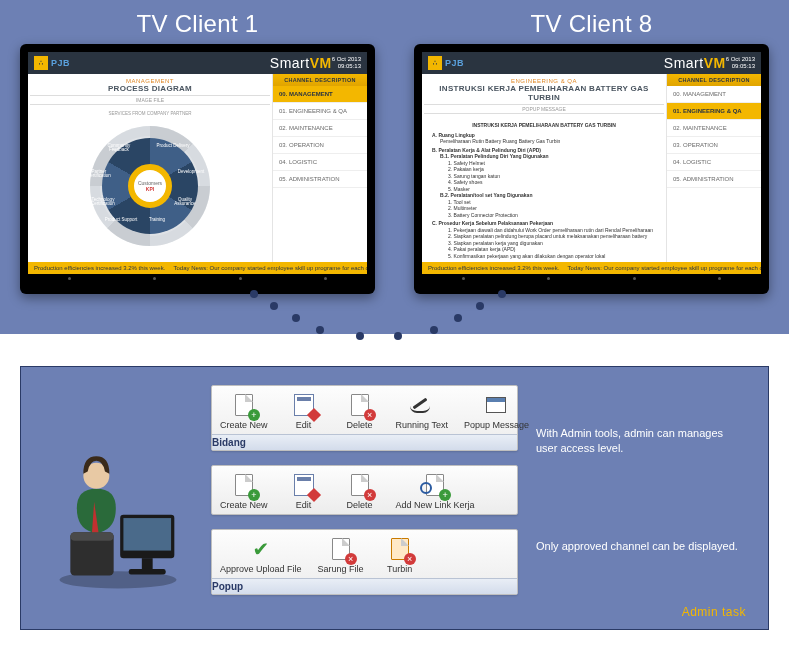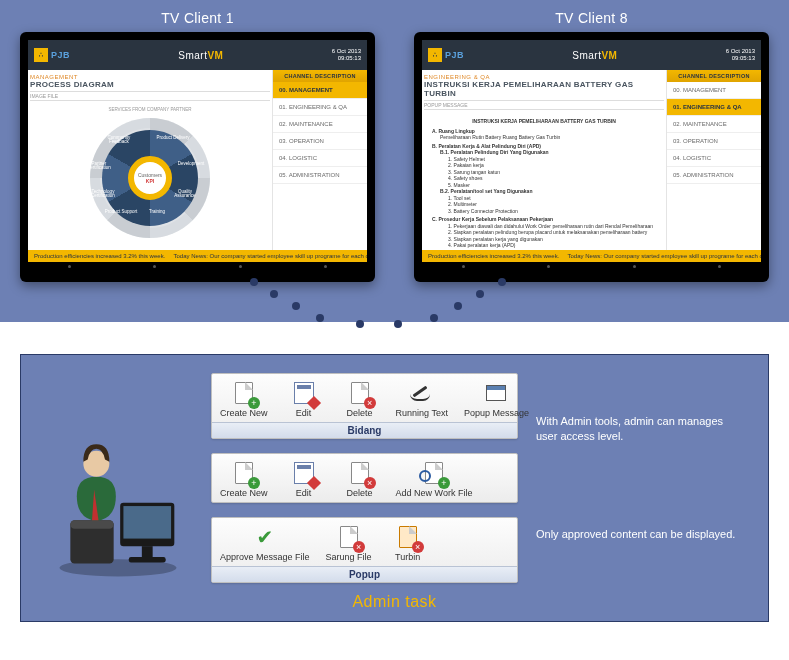--- a/index.html
+++ b/index.html
@@ -1,34 +1,34 @@
 <!DOCTYPE html>
 <html><head>
 <meta charset="utf-8">
 <style>
   * { box-sizing: border-box; margin: 0; padding: 0; }
   body { font-family: "Segoe UI", Arial, sans-serif; width: 789px; background: #fff; }
 
   
   .tv-section { background: #6d80b4; padding: 10px 20px 40px; position: relative; display: flex; justify-content: space-between; }
   .tv-block { width: 355px; }
-  .tv-caption { text-align: center; color: #fff; font-size: 14px; font-weight: 300; margin-bottom: 6px; letter-spacing: .3px; }
+  .tv-caption { text-align: center; color: #fff; font-size: 24px; font-weight: 300; margin-bottom: 6px; letter-spacing: .3px; }
   .tv-frame { background: #000; border-radius: 6px; padding: 8px 8px 14px; box-shadow: 0 4px 12px rgba(0,0,0,.4); }
   .tv-screen { background: #fff; height: 222px; display: flex; flex-direction: column; font-size: 6px; color: #333; }
 
-  .tv-topbar { background: #2a3440; color: #fff; display: flex; align-items: center; height: 30px; padding: 0 6px; }
+  .tv-topbar { background: #2a3440; color: #fff; display: flex; align-items: center; height: 22px; padding: 0 6px; }
   .logo-box { background: #f3b700; width: 14px; height: 14px; margin-right: 3px; display:flex;align-items:center;justify-content:center;font-size:7px;color:#2a3440;font-weight:bold;}
   .logo-text { font-weight: bold; font-size: 9px; color:#5aa0dc; letter-spacing:.5px; }
-  .brand { flex: 1; text-align: center; font-size: 10px; font-weight: 300; letter-spacing:.5px; }
+  .brand { flex: 1; text-align: right; font-size: 14px; font-weight: 300; letter-spacing:.5px; }
   .brand-vm { color: #f3b700; font-weight: 700; }
   .dt { text-align: right; font-size: 6px; line-height: 1.1; }
 
   .tv-body { flex: 1; display: flex; overflow: hidden; }
   .tv-main { flex: 1; display: flex; flex-direction: column; }
-  .main-head { text-align: left; padding: 4px 2px; }
+  .main-head { text-align: center; padding: 4px 2px; }
   .main-pre { color: #e08a2a; font-size: 6px; letter-spacing:.5px; }
   .main-title { color: #4a5560; font-size: 8px; font-weight: 600; letter-spacing:.3px; }
   .main-sub { color:#999; font-size:5px; border-top:1px solid #ddd; border-bottom:1px solid #ddd; padding:1px 0; margin-top:2px;}
   .main-content { flex:1; display:flex; align-items:center; justify-content:center; position:relative; }
 
   
   .ring { width:120px; height:120px; border-radius:50%; position:relative;
           background: conic-gradient(#c9cdd2 0 45deg,#dfe2e6 45deg 90deg,#c9cdd2 90deg 135deg,#dfe2e6 135deg 180deg,#c9cdd2 180deg 225deg,#dfe2e6 225deg 270deg,#c9cdd2 270deg 315deg,#dfe2e6 315deg 360deg);
           box-shadow: inset 0 0 0 10px rgba(200,205,212,.35);}
   .ring-inner { position:absolute; inset:12px; border-radius:50%;
@@ -67,42 +67,42 @@
   .admin-right { width:210px; display:flex; flex-direction:column; justify-content:space-around; }
   .admin-right p { color:#fff; background:transparent; font-size:11px; line-height:1.35; }
   
   .admin-card { background:#6d80b4; }
   .admin-right p { color:#fff; }
 
   .toolbar { background:linear-gradient(#fdfdfd,#ececec); border:1px solid #bfbfbf; border-radius:2px; box-shadow:0 1px 2px rgba(0,0,0,.15);}
   .tb-row { display:flex; }
   .tb-btn { flex:0 0 auto; min-width:56px; padding:6px 8px 4px; text-align:center; font-size:9px; color:#333; cursor:pointer; }
   .tb-icon { width:26px; height:26px; margin:0 auto 2px; display:flex; align-items:center; justify-content:center; position:relative;}
-  .tb-title { background:linear-gradient(#e9eef6,#d3dceb); border-top:1px solid #b9c3d4; text-align:center; font-size:10px; font-weight:600; color:#2a3a66; padding:2px 11px;}
+  .tb-title { background:linear-gradient(#e9eef6,#d3dceb); border-top:1px solid #b9c3d4; font-size:10px; font-weight:600; color:#2a3a66; padding:2px 0;}
 
   
   .ic-doc{width:18px;height:22px;background:#fff;border:1px solid #888;border-radius:1px;position:relative;}
   .ic-doc::after{content:"";position:absolute;right:-1px;top:-1px;border:4px solid transparent;border-left-color:#ccc;border-bottom-color:#ccc;}
   .badge{position:absolute;right:-3px;bottom:-3px;width:12px;height:12px;border-radius:50%;font-size:9px;line-height:12px;color:#fff;text-align:center;}
   .b-add{background:#3a9a3a;} .b-del{background:#d23b3b;}
   .ic-note{width:20px;height:22px;background:#fff;border:1px solid #6a7faa;position:relative;}
   .ic-note::before{content:"";position:absolute;left:2px;right:2px;top:2px;height:4px;background:#6a7faa;}
   .ic-pen{width:22px;height:22px;}
   .ic-pen::before{content:"";position:absolute;width:16px;height:3px;background:#333;transform:rotate(-35deg);left:3px;top:10px;border-radius:1px;}
   .ic-pen::after{content:"";position:absolute;width:20px;height:5px;border-bottom:2px solid #333;border-radius:0 0 10px 10px;left:1px;top:14px;}
   .ic-pop{width:20px;height:16px;border:1px solid #555;background:#fff;}
   .ic-pop::before{content:"";display:block;height:4px;background:#5a7fb0;}
   .ic-tv{width:22px;height:16px;border:1px solid #3a5a8a;background:linear-gradient(#bcd4ef,#e8f1fb);border-radius:2px;}
   .ic-check{color:#3a9a3a;font-size:20px;line-height:1;}
   .ic-link{width:12px;height:12px;border:2px solid #2a5aa0;border-radius:50%;position:absolute;}
 
   .avatar { width:130px; }
   .avatar svg { width:100%; height:auto; }
 
-  .admin-label { text-align:center; color:#f3b700; font-size:16px; font-weight:300; margin-top:10px; letter-spacing:.5px;}
+  .admin-label { text-align:right; color:#f3b700; font-size:12px; font-weight:300; margin-top:10px; letter-spacing:.5px;}
 
   
   .arrows { display:flex; justify-content:space-around; padding:22px 60px 10px;}
 </style>
 </head>
 <body>
 
 <div class="tv-section">
 
   <div class="tv-block">
@@ -338,31 +338,31 @@
                   <div class="badge b-del">×</div>
                 </div>
                 <div>Delete</div>
               </div>
               <div class="tb-btn">
                 <div class="tb-icon">
                   <div class="ic-doc"></div>
                   <div class="badge b-add">+</div>
                   <div class="ic-link" style="left:-2px;top:10px"></div>
                 </div>
-                <div>Add New Work File</div>
+                <div>Add New Link Kerja</div>
               </div>
             </div>
           </div>
           <div class="toolbar">
             <div class="tb-row">
               <div class="tb-btn">
                 <div class="tb-icon">
                   <div class="ic-check">✔</div>
                 </div>
-                <div>Approve Message File</div>
+                <div>Approve Upload File</div>
               </div>
               <div class="tb-btn">
                 <div class="tb-icon">
                   <div class="ic-doc"></div>
                   <div class="badge b-del">×</div>
                 </div>
                 <div>Sarung File</div>
               </div>
               <div class="tb-btn">
                 <div class="tb-icon">
@@ -371,21 +371,21 @@
                 </div>
                 <div>Turbin</div>
               </div>
             </div>
             <div class="tb-title">Popup</div>
           </div>
         </div>
 
       <div class="admin-right">
         <p>With Admin tools, admin can manages user access level.</p>
-        <p>Only approved content can be displayed.</p>
+        <p>Only approved channel can be displayed.</p>
       </div>
     </div>
     <div class="admin-label">Admin task</div>
   </div>
 </div>
 
 <div class="arrows">
   
   
   

